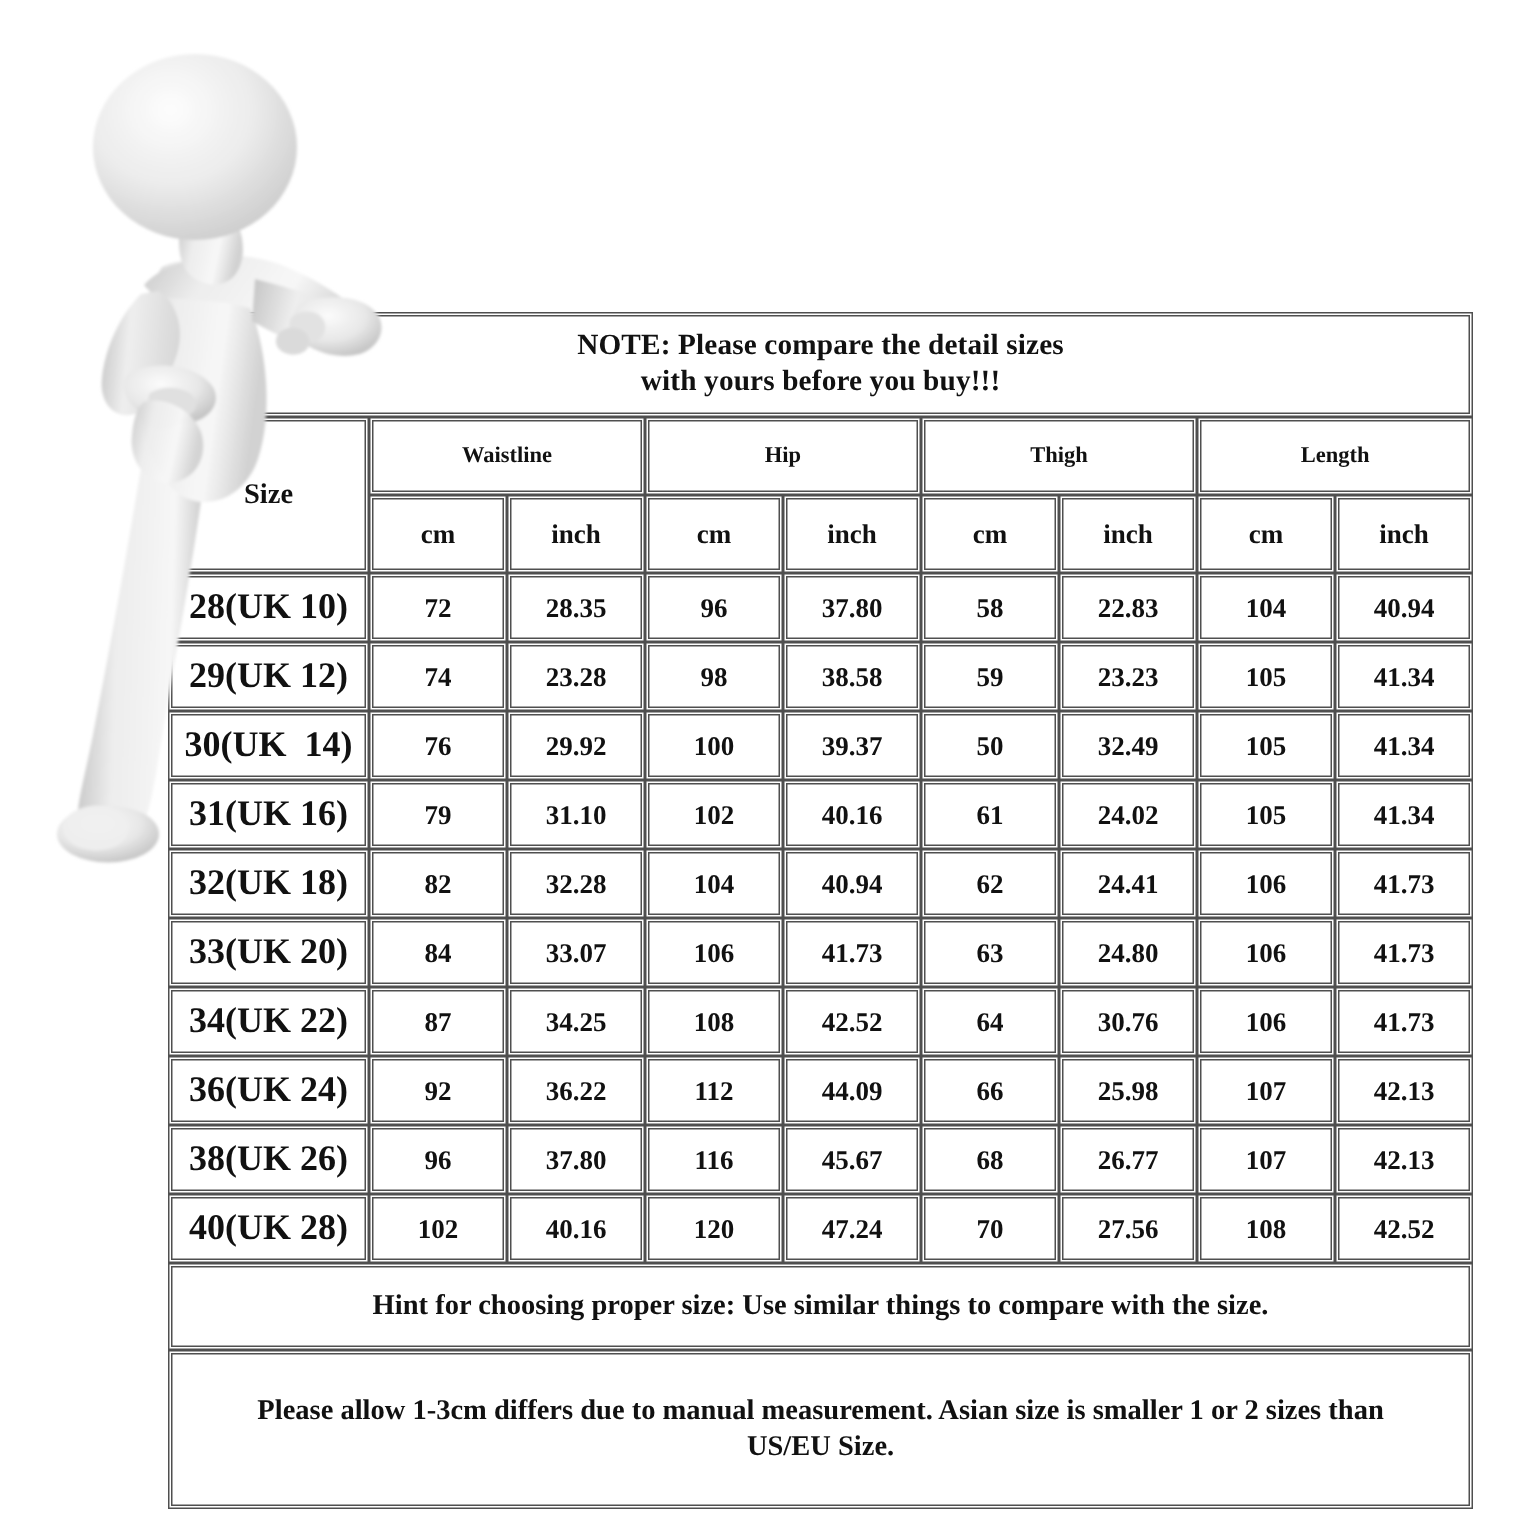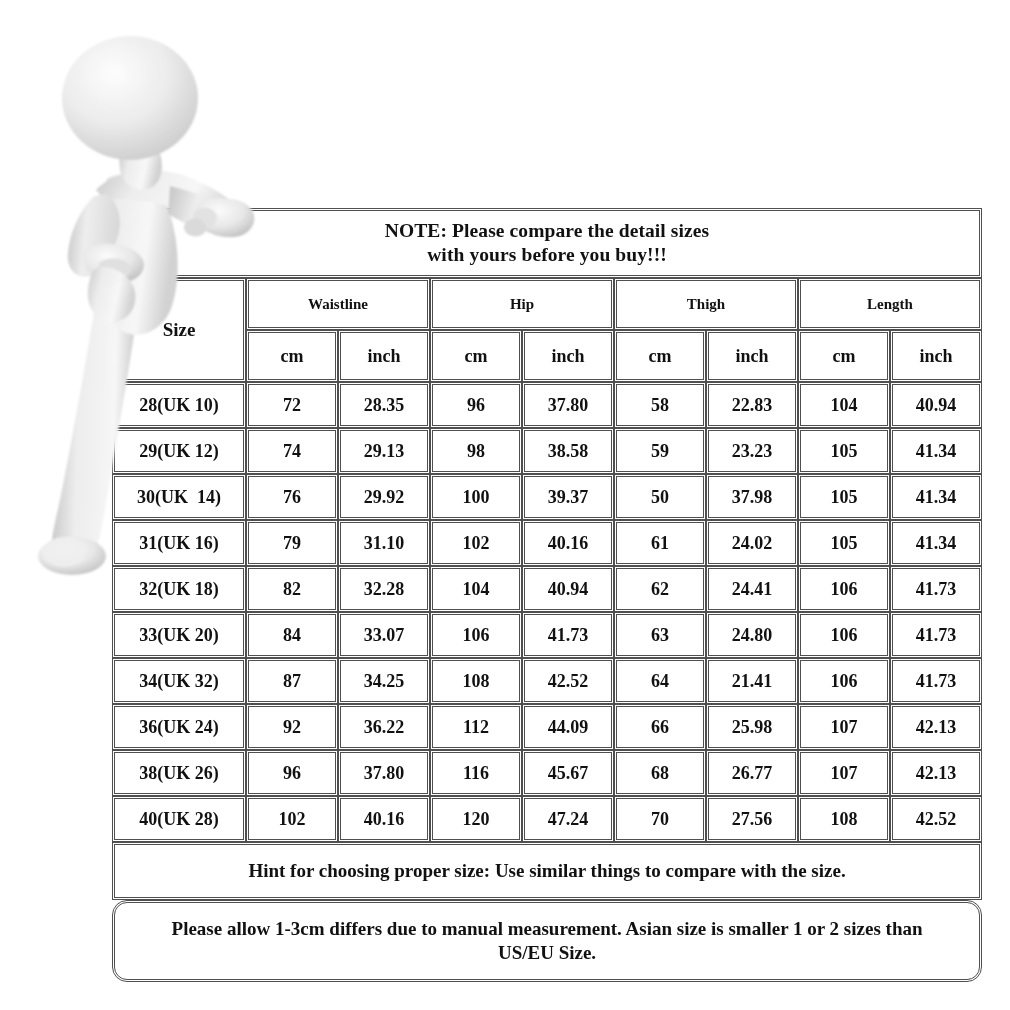--- a/index.html
+++ b/index.html
@@ -57,34 +57,33 @@
     height:44px;
     font-size:18px;
     margin-left:12px;
   }
   td.data-cell{
     height:38px;
     font-size:18px;
   }
   td.size-cell{
     height:38px;
-    font-size:18px;
+    font-size:24px;
     white-space:pre;
   }
   td.hint-cell{
     height:44px;
     font-size:19px;
     padding:4px 8px;
   }
   td.allow-cell{
     height:60px;
     font-size:19px;
-    padding:8px 8px;
+    padding:20px 8px;
     line-height:1.35;
-    border-radius:15px;
   }
 
   
   col.c-size{width:134px;}
   col.c-data{width:92px;}
 </style>
 </head>
 <body>
 
 <div id="stage">
@@ -224,36 +223,36 @@
             <td class="data-cell">96</td>
             <td class="data-cell">37.80</td>
             <td class="data-cell">58</td>
             <td class="data-cell">22.83</td>
             <td class="data-cell">104</td>
             <td class="data-cell">40.94</td>
           </tr>
           <tr>
             <td class="size-cell">29(UK 12)</td>
             <td class="data-cell">74</td>
-            <td class="data-cell">29.13</td>
+            <td class="data-cell">23.28</td>
             <td class="data-cell">98</td>
             <td class="data-cell">38.58</td>
             <td class="data-cell">59</td>
             <td class="data-cell">23.23</td>
             <td class="data-cell">105</td>
             <td class="data-cell">41.34</td>
           </tr>
           <tr>
             <td class="size-cell">30(UK  14)</td>
             <td class="data-cell">76</td>
             <td class="data-cell">29.92</td>
             <td class="data-cell">100</td>
             <td class="data-cell">39.37</td>
             <td class="data-cell">50</td>
-            <td class="data-cell">37.98</td>
+            <td class="data-cell">32.49</td>
             <td class="data-cell">105</td>
             <td class="data-cell">41.34</td>
           </tr>
           <tr>
             <td class="size-cell">31(UK 16)</td>
             <td class="data-cell">79</td>
             <td class="data-cell">31.10</td>
             <td class="data-cell">102</td>
             <td class="data-cell">40.16</td>
             <td class="data-cell">61</td>
@@ -277,27 +276,27 @@
             <td class="data-cell">84</td>
             <td class="data-cell">33.07</td>
             <td class="data-cell">106</td>
             <td class="data-cell">41.73</td>
             <td class="data-cell">63</td>
             <td class="data-cell">24.80</td>
             <td class="data-cell">106</td>
             <td class="data-cell">41.73</td>
           </tr>
           <tr>
-            <td class="size-cell">34(UK 32)</td>
+            <td class="size-cell">34(UK 22)</td>
             <td class="data-cell">87</td>
             <td class="data-cell">34.25</td>
             <td class="data-cell">108</td>
             <td class="data-cell">42.52</td>
             <td class="data-cell">64</td>
-            <td class="data-cell">21.41</td>
+            <td class="data-cell">30.76</td>
             <td class="data-cell">106</td>
             <td class="data-cell">41.73</td>
           </tr>
           <tr>
             <td class="size-cell">36(UK 24)</td>
             <td class="data-cell">92</td>
             <td class="data-cell">36.22</td>
             <td class="data-cell">112</td>
             <td class="data-cell">44.09</td>
             <td class="data-cell">66</td>

